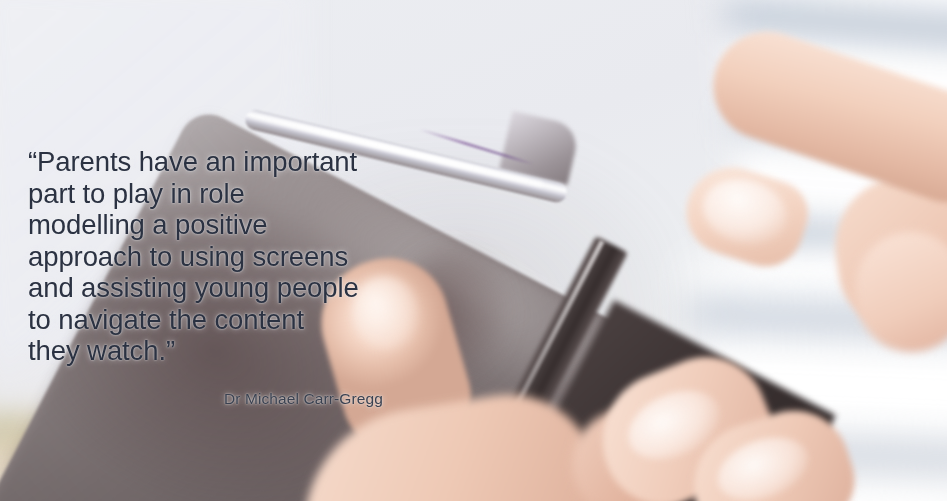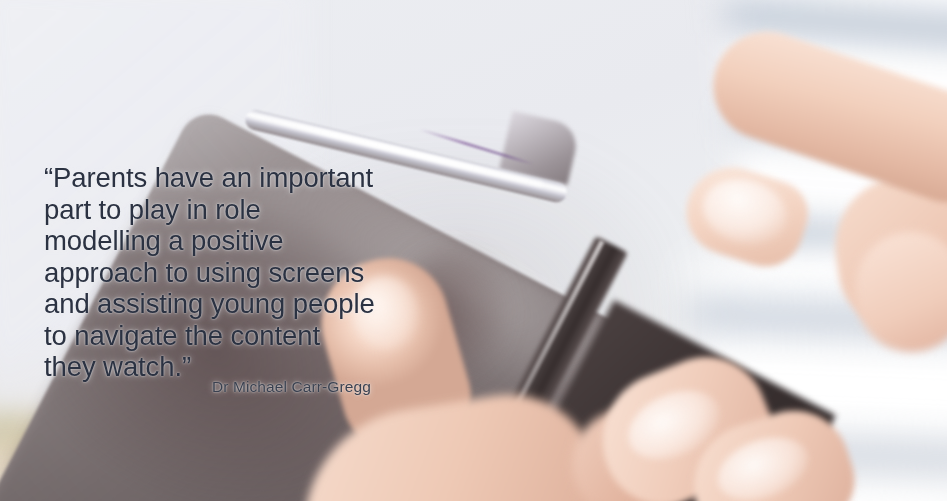--- a/index.html
+++ b/index.html
@@ -336,34 +336,34 @@
   }
 
   
   #quote-block {
     position: absolute;
     left: 28px;
     top: 146px;
     width: 400px;
   }
   #quote-text {
-    margin: 16px;
+    margin: 0;
     font-size: 27.5px;
     line-height: 31.5px;
     font-weight: 400;
     letter-spacing: -0.1px;
     color: #2b3242;
     white-space: pre-line;
     text-shadow: 0 0 2px rgba(240,241,245,0.85), 0 0 6px rgba(240,241,245,0.6);
   }
   #attribution {
     position: absolute;
     left: 212px;
     top: 377px;
-    margin: 0;
+    margin: 12px;
     font-size: 15.5px;
     line-height: 20px;
     font-weight: 400;
     letter-spacing: 0.1px;
     color: #3a4150;
     text-shadow: 0 0 2px rgba(243,240,238,0.9), 0 0 6px rgba(243,240,238,0.7);
   }
 </style>
 </head>
 <body>

